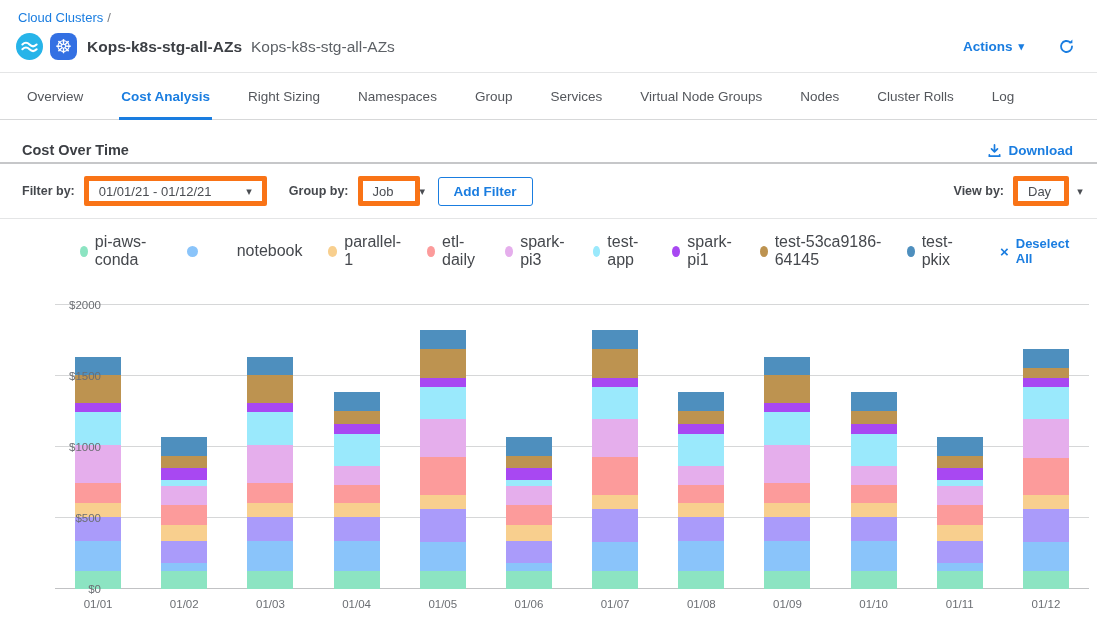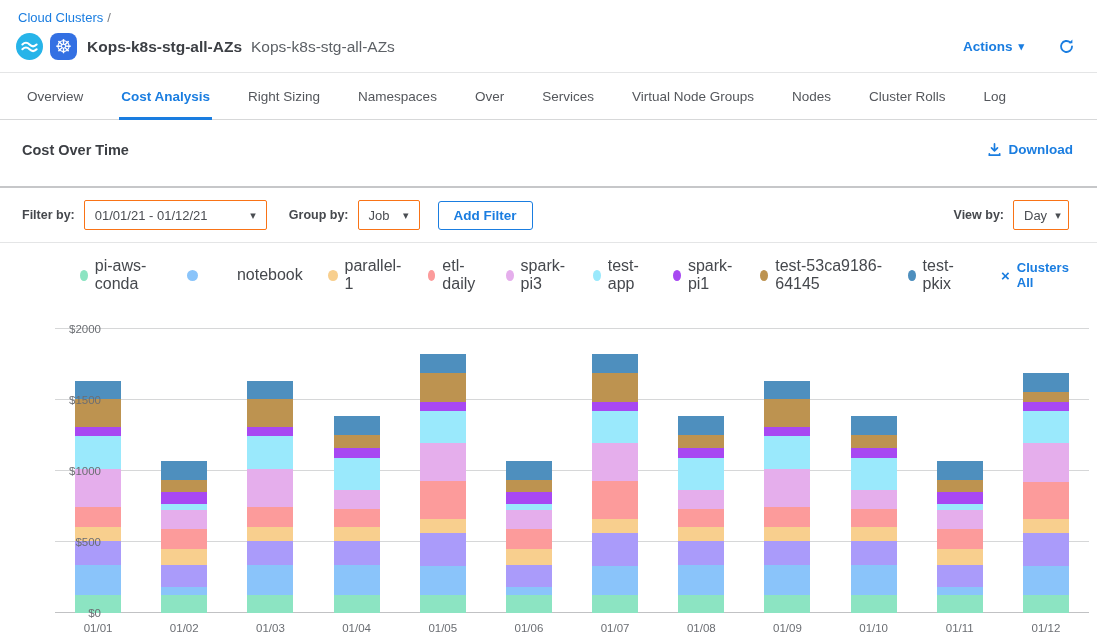--- a/index.html
+++ b/index.html
@@ -26,33 +26,33 @@
   .refresh-btn { cursor:pointer; display:flex; align-items:center; }
   .header-divider { border-bottom:1px solid #e4e5e6; }
 
   
   .tab-bar { display:flex; gap:34px; padding:0 0 0 25px; border-bottom:1px solid #d7d8d9; }
   .tab { font-size:13.5px; color:#54575c; padding:16px 2px 13px 2px; cursor:pointer;
     border-bottom:3px solid transparent; margin-bottom:-1px; }
   .tab.active { color:#1a7de0; font-weight:bold; border-bottom-color:#1a7de0; }
 
   
-  .section-header { display:flex; align-items:flex-start; padding:22px 24px 28px 22px;
+  .section-header { display:flex; align-items:center; padding:22px 24px 4px 22px;
     border-bottom:2px solid #c6c7c9; }
   .section-title { font-size:14.5px; font-weight:bold; color:#3c3f44; }
   .download-btn { margin-left:auto; color:#1a7de0; font-size:13.5px; font-weight:bold;
     display:flex; align-items:center; gap:7px; cursor:pointer; }
 
   
   .filter-bar { display:flex; align-items:center; padding:12px 28px 12px 22px;
     border-bottom:1px solid #e4e5e6; }
   .filter-label { font-size:12.5px; font-weight:bold; color:#45484d; margin-right:9px; }
   .select-box { display:inline-flex; align-items:center; justify-content:space-between;
-    border:1px solid #f97316; border-radius:2px; height:30px; padding:0 10px;
-    font-size:13px; color:#4a4d52; cursor:pointer; background:#fff; gap:8px; }
+    border:5px solid #f97316; border-radius:2px; height:30px; padding:0 10px;
+    font-size:13px; color:#4a4d52; cursor:pointer; background:#fff; gap:26px; }
   .select-date { width:183px; margin-right:22px; }
   .select-job { width:62px; margin-right:18px; }
   .select-day { width:56px; }
   .add-filter-btn { border:1px solid #1a7de0; color:#1a7de0; background:#fff;
     font-size:13.5px; font-weight:bold; padding:6px 15px; border-radius:3px; cursor:pointer;
     font-family:"Liberation Sans", sans-serif; }
   .filter-spacer { flex:1; }
 
   
   .legend-row { display:flex; align-items:center; padding:14px 24px 6px 80px; gap:25px; }
@@ -107,21 +107,21 @@
       </svg>
   </span>
 </div>
 <div class="header-divider"></div>
 
 <nav class="tab-bar">
     <div class="tab">Overview</div>
     <div class="tab active">Cost Analysis</div>
     <div class="tab">Right Sizing</div>
     <div class="tab">Namespaces</div>
-    <div class="tab">Over</div>
+    <div class="tab">Group</div>
     <div class="tab">Services</div>
     <div class="tab">Virtual Node Groups</div>
     <div class="tab">Nodes</div>
     <div class="tab">Cluster Rolls</div>
     <div class="tab">Log</div>
   </nav>
 
 <div class="section-header">
   <span class="section-title">Cost Over Time</span>
   <span class="download-btn">
@@ -187,21 +187,21 @@
         <div class="dot" style="background: rgb(189, 147, 80);"></div>
         <div style="display: inline;">test-53ca9186-64145</div>
       </div>
       <div class="legend-item">
         <div class="dot" style="background: rgb(78, 143, 190);"></div>
         <div style="display: inline;">test-pkix</div>
       </div>
     </span>
   <span class="deselect-all">
     <span class="deselect-x">×</span>
-    <span>Clusters All</span>
+    <span>Deselect All</span>
   </span>
 </div>
 
 <div class="chart">
   <div class="plot">
     <div>
         <div class="gridline zero" style="bottom: 0%;"></div>
         <div class="gridline" style="bottom: 25%;"></div>
         <div class="gridline" style="bottom: 50%;"></div>
         <div class="gridline" style="bottom: 75%;"></div>

